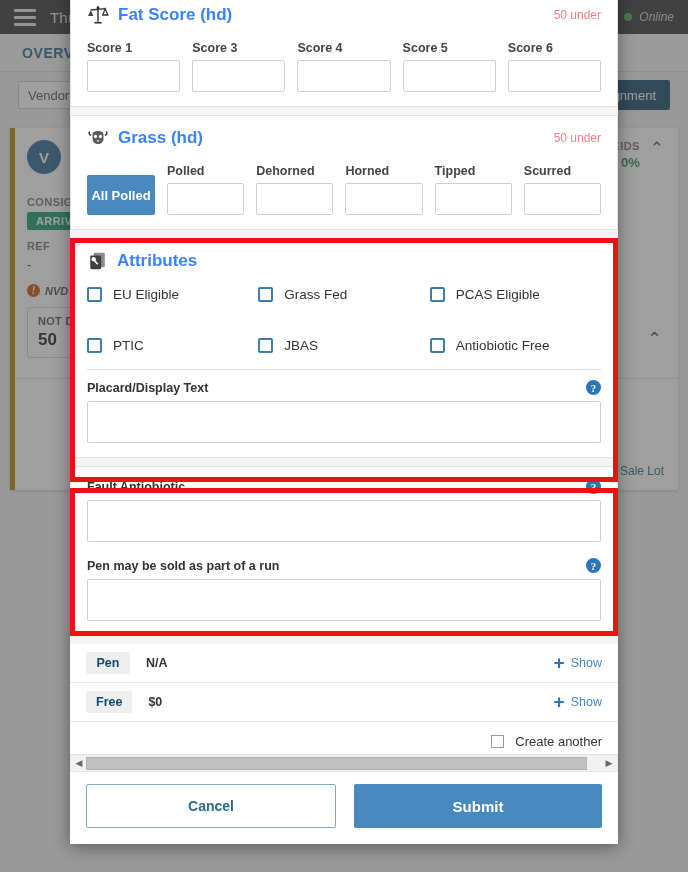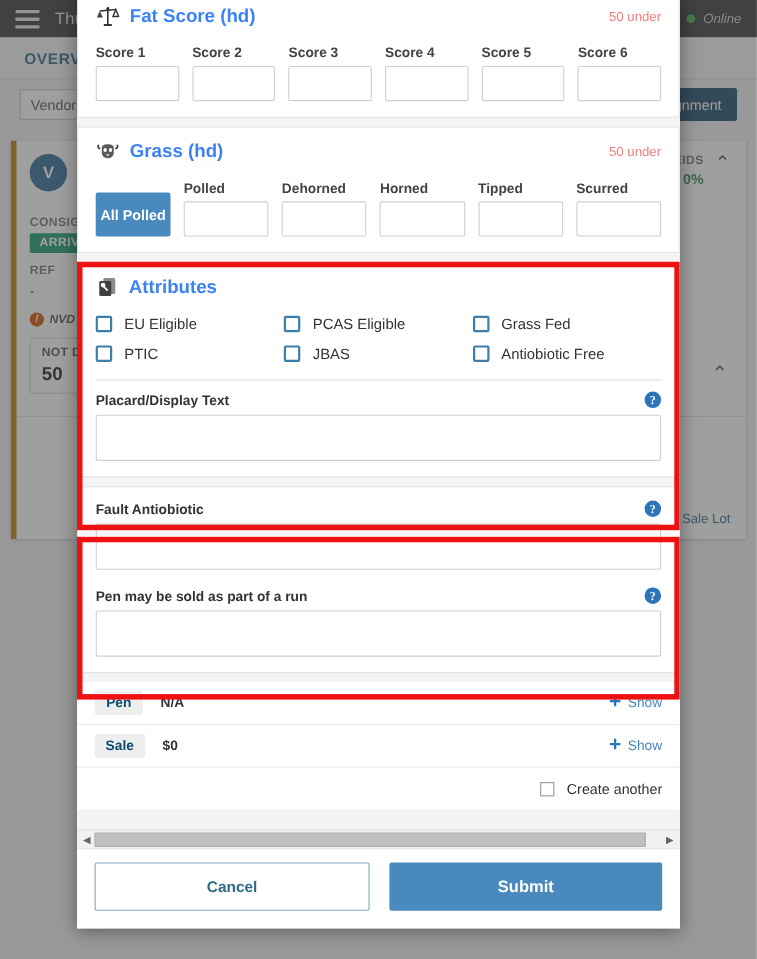--- a/index.html
+++ b/index.html
@@ -144,21 +144,21 @@
     background: #4a89bd; color: #fff; font-size: 13px; font-weight: 700;
     border-radius: 2px; width: 68px; height: 40px; flex: none;
     display: flex; align-items: center; justify-content: center;
     align-self: flex-end; margin-right: 12px;
   }
 
   
   #attributes-section { position: relative; }
   .attr-grid {
     display: grid; grid-template-columns: 1fr 1fr 1fr;
-    row-gap: 12px; margin-bottom: 6px;
+    row-gap: 36px; margin-bottom: 6px;
   }
   .attr-item { display: flex; align-items: center; gap: 11px; }
   .cb {
     width: 15px; height: 15px; border: 2px solid #3b7fa8; border-radius: 2px;
     background: #fff; flex: none;
   }
   .attr-label { font-size: 13.5px; color: #333; }
 
   .sep { height: 1px; background: #e0e0e0; margin: 16px 0 0 0; }
 
@@ -310,24 +310,20 @@
         </svg>
         <div class="section-title">Fat Score (hd)</div>
         <div class="section-count">50 under</div>
       </div>
       <div class="field-row">
         <div class="field-col">
           <div class="field-label">Score 1</div>
           <input class="field-input" value="" style="">
         </div>
         <div class="field-col">
-          <div class="field-label">Score 2</div>
-          <input class="field-input" value="" style="">
-        </div>
-        <div class="field-col">
           <div class="field-label">Score 3</div>
           <input class="field-input" value="" style="">
         </div>
         <div class="field-col">
           <div class="field-label">Score 4</div>
           <input class="field-input" value="" style="">
         </div>
         <div class="field-col">
           <div class="field-label">Score 5</div>
           <input class="field-input" value="" style="">
@@ -388,25 +384,25 @@
         <div class="section-title">Attributes</div>
       </div>
 
       <div class="attr-grid">
         <div class="attr-item">
           <span class="cb"></span>
           <span class="attr-label">EU Eligible</span>
         </div>
         <div class="attr-item">
           <span class="cb"></span>
+          <span class="attr-label">Grass Fed</span>
+        </div>
+        <div class="attr-item">
+          <span class="cb"></span>
           <span class="attr-label">PCAS Eligible</span>
-        </div>
-        <div class="attr-item">
-          <span class="cb"></span>
-          <span class="attr-label">Grass Fed</span>
         </div>
         <div class="attr-item">
           <span class="cb"></span>
           <span class="attr-label">PTIC</span>
         </div>
         <div class="attr-item">
           <span class="cb"></span>
           <span class="attr-label">JBAS</span>
         </div>
         <div class="attr-item">
@@ -445,21 +441,21 @@
 
     <div class="kv-row">
       <span class="kv-chip">Pen</span>
       <span class="kv-val">N/A</span>
       <span class="kv-show">
         <span class="plus">+</span>
         <span>Show</span>
       </span>
     </div>
     <div class="kv-row">
-      <span class="kv-chip">Sale</span>
+      <span class="kv-chip">Free</span>
       <span class="kv-val">$0</span>
       <span class="kv-show">
         <span class="plus">+</span>
         <span>Show</span>
       </span>
     </div>
 
     <div class="create-row">
       <span class="cb-plain"></span>
       <span class="create-label">Create another</span>

